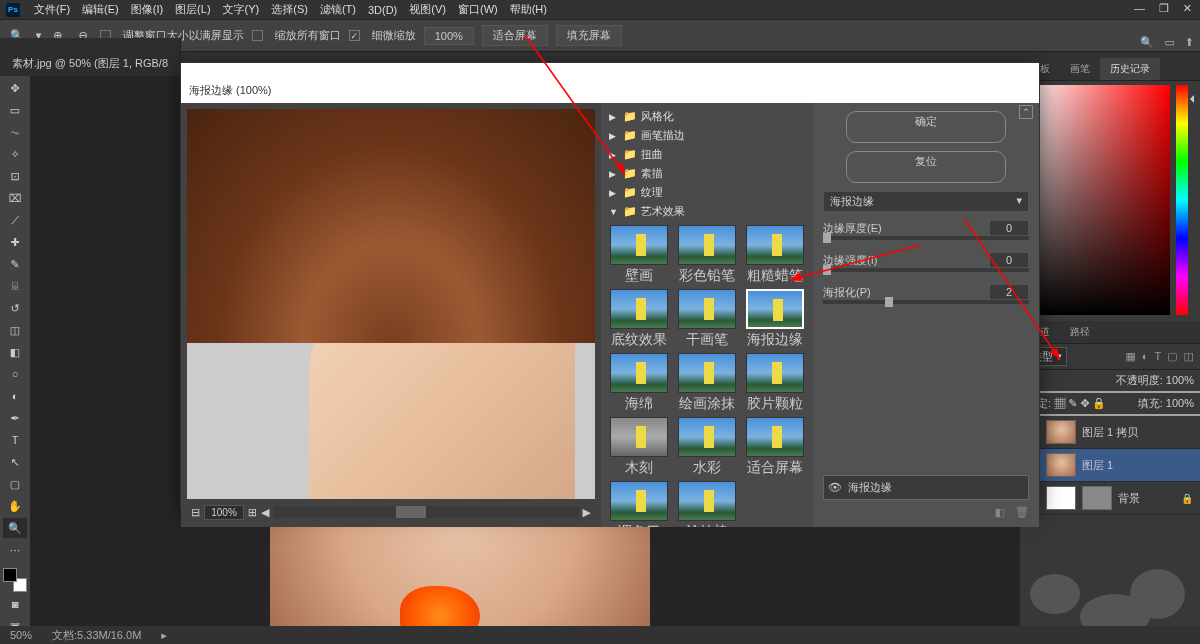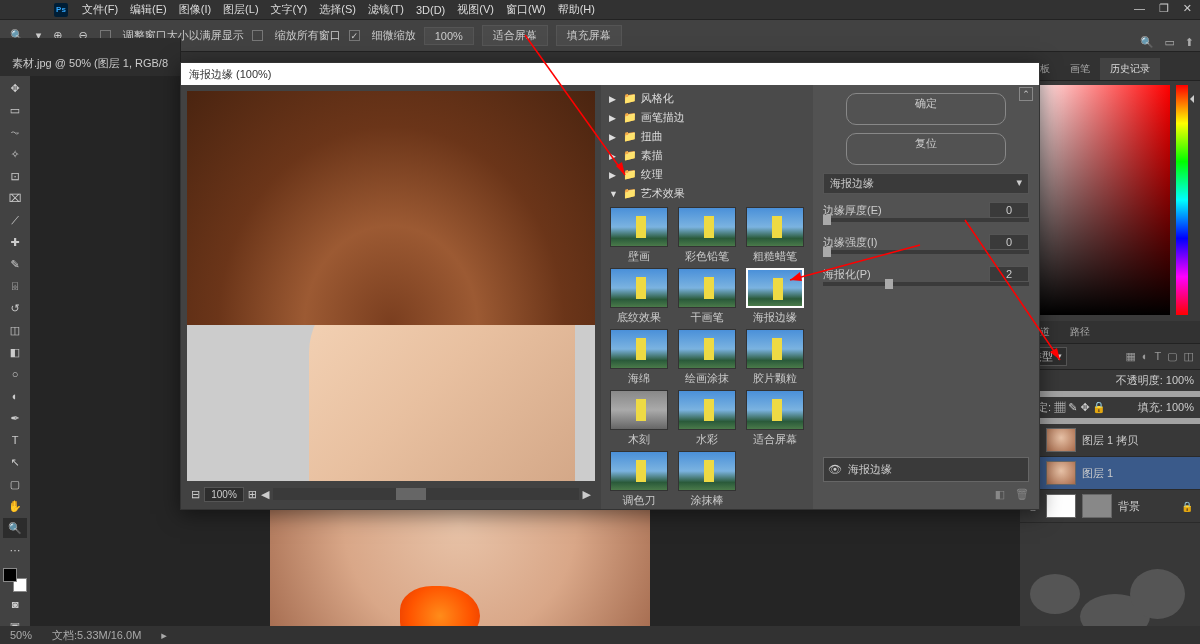--- a/index.html
+++ b/index.html
@@ -1,20 +1,20 @@
 <!DOCTYPE html>
 <html><head>
 <meta charset="utf-8">
 <style>
 * { margin: 0; padding: 0; box-sizing: border-box; font-family: "Microsoft YaHei", sans-serif; font-size: 11px; }
 body { background: #323232; color: #ccc; width: 1200px; height: 644px; overflow: hidden; position: relative; }
 
 
 .menubar { height: 20px; background: #323232; display: flex; align-items: center; padding: 0 6px; border-bottom: 1px solid #222; }
-.menubar .ps-icon { width: 14px; height: 14px; background: #001e36; border-radius: 2px; margin-right: 8px; display: flex; align-items: center; justify-content: center; color: #31a8ff; font-size: 8px; font-weight: bold; margin-left: 48px; }
+.menubar .ps-icon { width: 14px; height: 14px; background: #001e36; border-radius: 2px; margin-right: 8px; display: flex; align-items: center; justify-content: center; color: #31a8ff; font-size: 8px; font-weight: bold; }
 .menubar .menu-item { padding: 2px 6px; font-size: 11px; color: #ddd; cursor: pointer; }
 .window-controls { position: absolute; right: 8px; top: 2px; display: flex; gap: 14px; color: #ccc; }
 
 
 .optionsbar { height: 32px; background: #424242; display: flex; align-items: center; padding: 0 6px; border-bottom: 1px solid #222; gap: 8px; }
 .optionsbar .tool-icon { padding: 2px 4px; }
 .optionsbar .opt { display: flex; align-items: center; gap: 12px; font-size: 11px; color: #ccc; }
 .optionsbar .checkbox { width: 11px; height: 11px; border: 1px solid #777; display: inline-flex; align-items: center; justify-content: center; }
 .optionsbar .checkbox.checked::after { content: "✓"; font-size: 9px; color: #ccc; }
 .optionsbar .btn { background: #4a4a4a; border: 1px solid #555; padding: 2px 10px; font-size: 11px; color: #ccc; }
@@ -32,21 +32,21 @@
 .toolbox .bg { position: absolute; width: 14px; height: 14px; background: #fff; border: 1px solid #888; bottom: 0; right: 0; }
 
 
 .canvas-area { position: absolute; left: 30px; top: 76px; right: 180px; bottom: 18px; background: #252525; }
 .doc-image { position: absolute; left: 240px; top: 360px; width: 380px; height: 220px; background: #fff; }
 .doc-woman { width: 100%; height: 100%; background: radial-gradient(circle at 50% 40%, #e8c3a8 0%, #d9a788 50%, #a0664a 100%); position: relative; overflow: hidden; }
 .doc-flower { position: absolute; left: 130px; bottom: 10px; width: 80px; height: 60px; background: radial-gradient(circle, #ff8c1a 0%, #ff5500 60%, #e63900 100%); border-radius: 40% 50% 50% 40%; }
 
 
 .filter-dialog { position: absolute; left: 180px; top: 62px; width: 860px; height: 448px; background: #525252; border: 1px solid #333; z-index: 50; box-shadow: 0 4px 20px rgba(0,0,0,0.5); }
-.filter-title { height: 22px; background: #fff; color: #333; padding: 4px 8px; font-size: 11px; }
+.filter-title { height: 22px; background: #fff; color: #333; padding: 20px 8px; font-size: 11px; }
 .filter-body { display: flex; height: calc(100% - 22px); }
 .filter-preview { width: 420px; background: #424242; padding: 6px; display: flex; flex-direction: column; }
 .filter-preview-img { flex: 1; background: #cccccc; position: relative; overflow: hidden; }
 .preview-hair { position: absolute; top: 0; left: 0; right: 0; height: 60%; background: radial-gradient(ellipse at 50% 100%, #7a3e1f 0%, #9c5a33 30%, #6b3519 60%, #4a2410 100%); }
 .preview-skin { position: absolute; bottom: 0; left: 30%; right: 5%; height: 55%; background: linear-gradient(135deg, #f5d5b8 0%, #e8c0a0 50%, #d4a888 100%); border-radius: 40% 20% 0 0; }
 .filter-preview-bottom { height: 18px; background: #424242; display: flex; align-items: center; gap: 4px; padding: 0 4px; margin-top: 4px; }
 .filter-preview-bottom .zoom-box { background: #2d2d2d; padding: 1px 6px; border: 1px solid #555; font-size: 10px; }
 .filter-preview-bottom .scroll-track { flex: 1; height: 12px; background: #3a3a3a; position: relative; }
 .filter-preview-bottom .scroll-thumb { position: absolute; left: 40%; width: 30px; height: 100%; background: #666; }
 
@@ -56,21 +56,21 @@
 .filter-cat .folder { font-size: 11px; }
 .filter-cat.open .tri::before { content: "▼"; }
 .filter-cat:not(.open) .tri::before { content: "▶"; }
 .thumbs { display: grid; grid-template-columns: repeat(3, 1fr); gap: 4px; padding: 4px 2px; }
 .thumb { display: flex; flex-direction: column; align-items: center; gap: 2px; cursor: pointer; }
 .thumb-img { width: 58px; height: 40px; background: linear-gradient(to bottom, #4a90d9 0%, #7bb3e0 50%, #2a5a3a 80%, #4a7a4a 100%); position: relative; border: 1px solid #333; }
 .thumb-img.grey { background: linear-gradient(to bottom, #888 0%, #aaa 50%, #666 100%); }
 .thumb-img.purple { background: linear-gradient(to bottom, #9a8ad9 0%, #b8a8e8 50%, #7a6ab0 100%); }
 .thumb-img::after { content: ""; position: absolute; left: 25px; top: 8px; width: 10px; height: 22px; background: #eeda44; }
 .thumb.selected .thumb-img { border: 2px solid #fff; }
-.thumb-label { font-size: 11px; color: #ccc; text-align: center; }
+.thumb-label { font-size: 14px; color: #ccc; text-align: center; }
 
 .filter-right { flex: 1; background: #525252; padding: 8px 10px; display: flex; flex-direction: column; gap: 8px; position: relative; }
 .filter-right .closer { position: absolute; right: 6px; top: 2px; width: 14px; height: 14px; border: 1px solid #888; text-align: center; font-size: 9px; line-height: 12px; }
 .big-btn { width: 160px; height: 32px; border: 1px solid #888; border-radius: 10px; text-align: center; line-height: 18px; font-size: 11px; color: #ccc; margin: 0 auto; cursor: pointer; }
 .dd { background: #3a3a3a; border: 1px solid #555; padding: 2px 6px; font-size: 11px; display: flex; justify-content: space-between; }
 .param-row { display: flex; justify-content: space-between; align-items: center; font-size: 11px; }
 .param-row .val { width: 40px; background: #3a3a3a; border: 1px solid #555; text-align: center; padding: 1px; }
 .slider { height: 4px; background: #3a3a3a; position: relative; margin-bottom: 4px; }
 .slider .knob { position: absolute; top: -3px; width: 8px; height: 10px; background: #aaa; }
 .filter-layers { margin-top: auto; }
@@ -85,21 +85,21 @@
 .color-panel { height: 240px; background: #3a3a3a; position: relative; padding: 4px; }
 .color-field { position: absolute; left: 6px; top: 4px; right: 30px; bottom: 6px; background: linear-gradient(to right, #fff 0%, #ff0000 100%); }
 .color-field::after { content: ""; position: absolute; inset: 0; background: linear-gradient(to bottom, rgba(0,0,0,0) 0%, #000 100%); }
 .hue-strip { position: absolute; right: 12px; top: 4px; width: 12px; bottom: 6px; background: linear-gradient(to bottom, #ff0000, #ffff00, #00ff00, #00ffff, #0000ff, #ff00ff, #ff0000); }
 .hue-strip::after { content: ""; position: absolute; right: -6px; top: 10px; border: 4px solid transparent; border-right-color: #ccc; }
 
 .layers-panel { flex: 1; background: #383838; display: flex; flex-direction: column; }
 .layer-opts { display: flex; align-items: center; gap: 4px; padding: 3px 6px; font-size: 10px; border-bottom: 1px solid #222; }
 .layer-opts .sel { background: #2d2d2d; border: 1px solid #555; padding: 1px 4px; }
 .layer-opts .icons { margin-left: auto; display: flex; gap: 6px; color: #999; }
-.layer-row2 { display: flex; align-items: center; justify-content: space-between; padding: 3px 6px; font-size: 10px; border-bottom: 6px solid #a3a3a3; }
+.layer-row2 { display: flex; align-items: center; justify-content: space-between; padding: 3px 6px; font-size: 10px; border-bottom: 2px solid #a3a3a3; }
 .layer-list { flex: 1; }
 .layer-item { display: flex; align-items: center; gap: 6px; padding: 4px 6px; border-bottom: 1px solid #2a2a2a; font-size: 11px; }
 .layer-item.active { background: #3a5a8a; }
 .layer-thumb { width: 30px; height: 24px; background: radial-gradient(circle at 50% 40%, #e8c3a8 0%, #a86a4a 100%); border: 1px solid #666; }
 .layer-thumb.white { background: #fff; }
 .layer-thumb.grey { background: #888; }
 .lock-icon { margin-left: auto; font-size: 10px; }
 .blob-area { height: 80px; position: relative; background: #383838; }
 .blob { position: absolute; background: #555; border-radius: 50%; }
 

